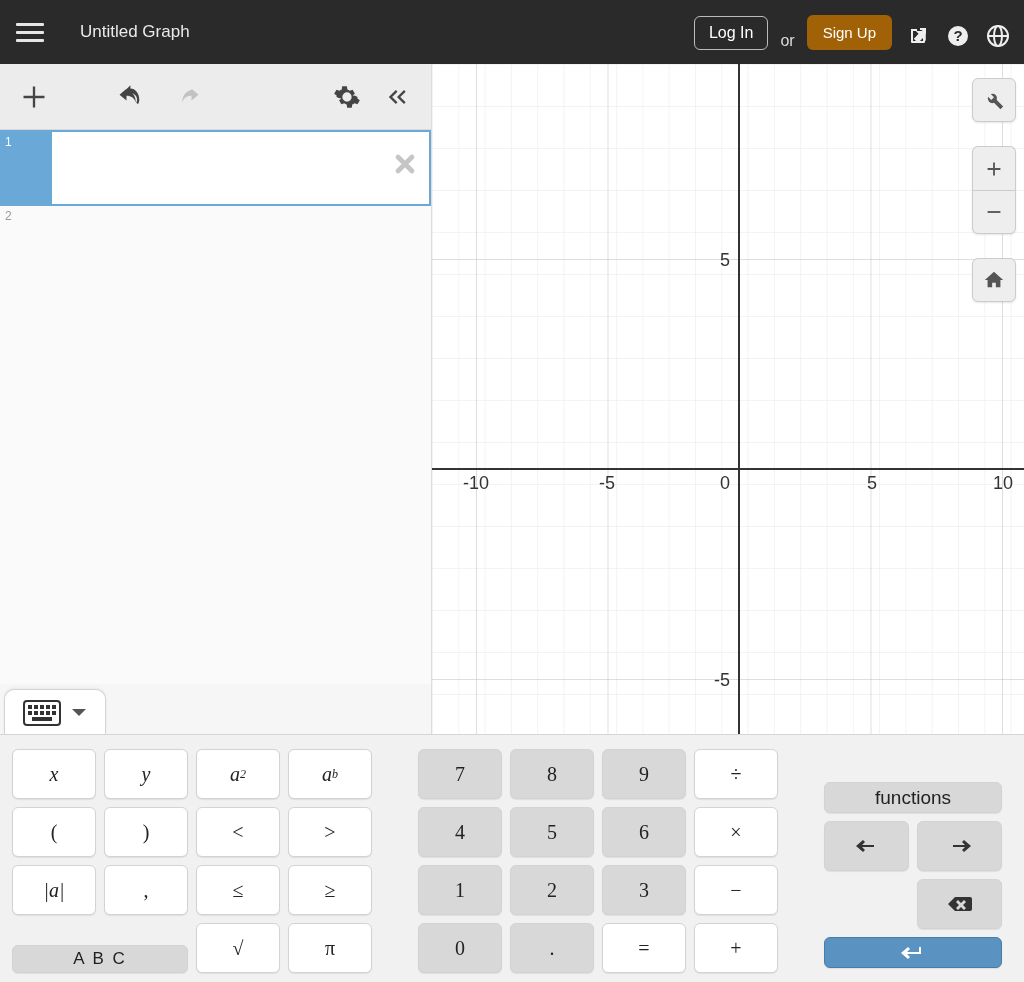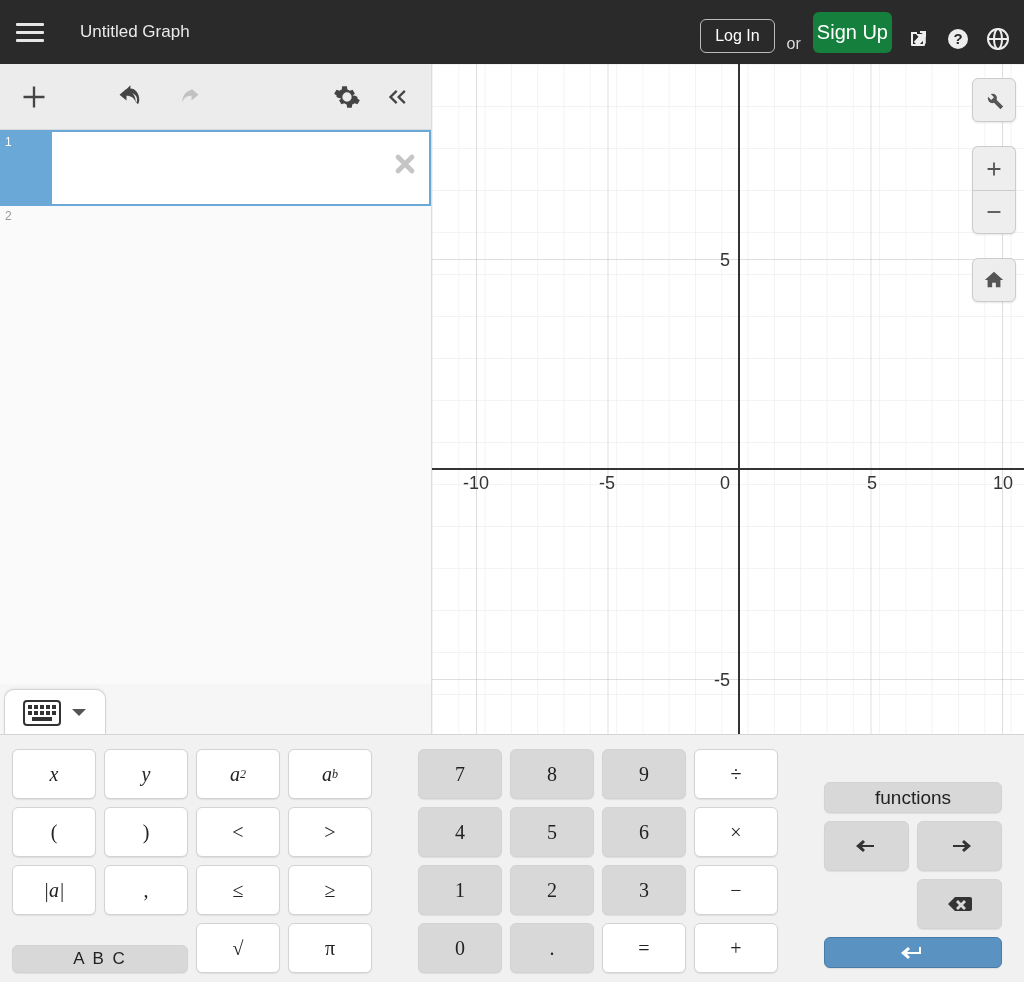--- a/index.html
+++ b/index.html
@@ -5,21 +5,21 @@
 * { box-sizing: border-box; margin: 0; padding: 0; }
 html, body { width: 1024px; height: 982px; font-family: -apple-system, Arial, sans-serif; overflow: hidden; background: #fff; }
 .header { height: 64px; background: #2a2a2a; display: flex; align-items: center; padding: 0 12px; color: #fff; }
 .menu-icon { width: 36px; height: 36px; display: flex; flex-direction: column; justify-content: center; gap: 5px; cursor: pointer; padding: 0 4px; }
 .menu-icon span { display: block; height: 3px; background: #e6e6e6; border-radius: 1px; }
 .title { margin-left: 32px; font-size: 17px; color: #eaeaea; font-weight: 400; }
 .header-spacer { flex: 1; }
 .header-right { display: flex; align-items: flex-end; gap: 12px; }
 .login-btn { background: transparent; border: 1.5px solid #bbb; color: #fff; padding: 7px 14px; border-radius: 6px; font-size: 16px; cursor: pointer; }
 .or-text { color: #ddd; font-size: 16px; }
-.signup-btn { background: #15803d; border: none; color: #fff; padding: 9px 4px; border-radius: 6px; font-size: 20px; cursor: pointer; font-weight: 500; }
+.signup-btn { background: #a16207; border: none; color: #fff; padding: 9px 16px; border-radius: 6px; font-size: 15px; cursor: pointer; font-weight: 500; }
 .header-icon { width: 28px; height: 28px; display: flex; align-items: center; justify-content: center; cursor: pointer; color: #eee; }
 .header-icon svg { width: 24px; height: 24px; fill: #eee; }
 
 .main { display: flex; height: 670px; position: relative; }
 .sidebar { width: 432px; background: #f6f6f6; border-right: 1px solid #ddd; display: flex; flex-direction: column; }
 .sidebar-toolbar { height: 66px; background: #ececec; border-bottom: 1px solid #d9d9d9; display: flex; align-items: center; padding: 0 16px; justify-content: space-between;}
 .toolbar-group-left { display:flex; align-items:center; gap: 60px; }
 .toolbar-group-center { display:flex; align-items:center; gap: 22px; }
 .toolbar-group-right { display:flex; align-items:center; gap: 14px; }
 .toolbar-btn { width: 36px; height: 36px; display:flex; align-items:center; justify-content:center; cursor:pointer; color:#444; }

